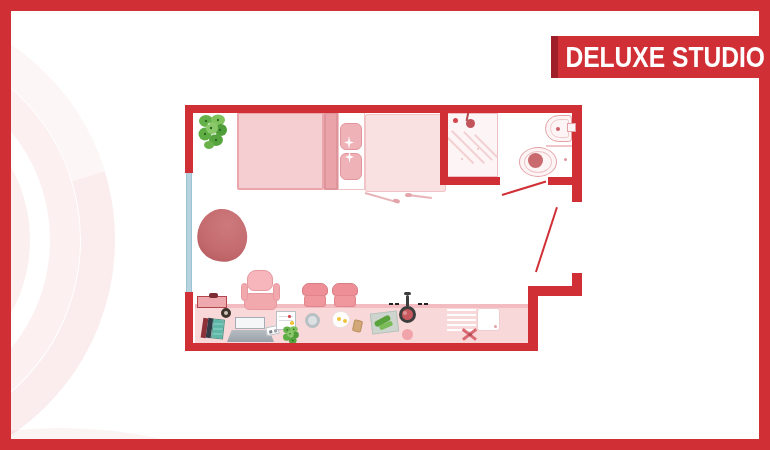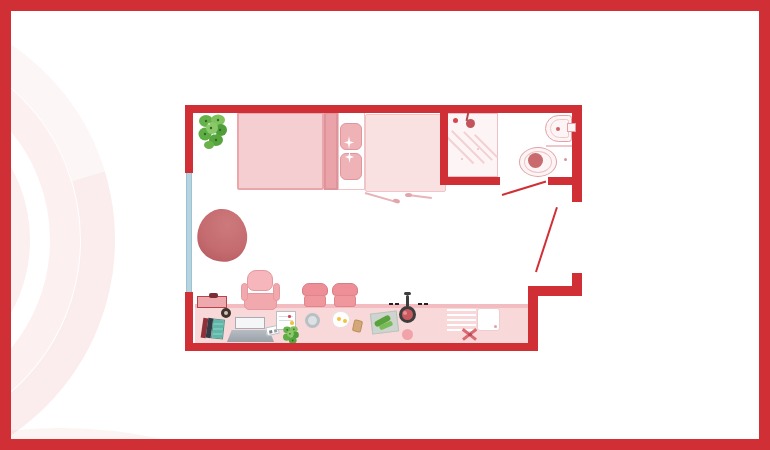--- a/index.html
+++ b/index.html
@@ -39,20 +39,24 @@
 
   <div id="watermark">
     <div class="ring" style="left:-366px;top:-6px;width:470px;height:470px;border:34px solid rgba(208,47,53,0.09);"></div>
     <div class="ring" style="left:-366px;top:-6px;width:470px;height:470px;border:34px solid transparent;border-top-color:rgba(255,255,255,0.55);transform:rotate(28deg);"></div>
     <div class="ring" style="left:-331px;top:29px;width:400px;height:400px;border:30px solid rgba(208,47,53,0.07);"></div>
     <div class="ring" style="left:-331px;top:29px;width:400px;height:400px;border:30px solid transparent;border-bottom-color:rgba(255,255,255,0.5);transform:rotate(20deg);"></div>
     <div class="ring" style="left:-281px;top:79px;width:300px;height:300px;border:28px solid rgba(208,47,53,0.08);"></div>
     <div class="ring" style="left:-421px;top:417px;width:940px;height:940px;border:22px solid rgba(208,47,53,0.06);"></div>
   </div>
 
+  <div id="banner">
+    <div class="strip"></div>
+    <div class="title">DELUXE STUDIO</div>
+  </div>
 
   <div class="wall" style="left:185px;top:105px;width:397px;height:8px;"></div>
   <div class="wall" style="left:185px;top:105px;width:8px;height:68px;"></div>
   <div class="wall" style="left:185px;top:292px;width:8px;height:59px;"></div>
   <div class="wall" style="left:185px;top:343px;width:353px;height:8px;"></div>
   <div class="wall" style="left:528px;top:286px;width:10px;height:65px;"></div>
   <div class="wall" style="left:528px;top:286px;width:54px;height:10px;"></div>
   <div class="wall" style="left:572px;top:273px;width:10px;height:23px;"></div>
   <div class="wall" style="left:572px;top:105px;width:10px;height:97px;"></div>
   <div class="wall" style="left:440px;top:113px;width:8px;height:72px;"></div>

